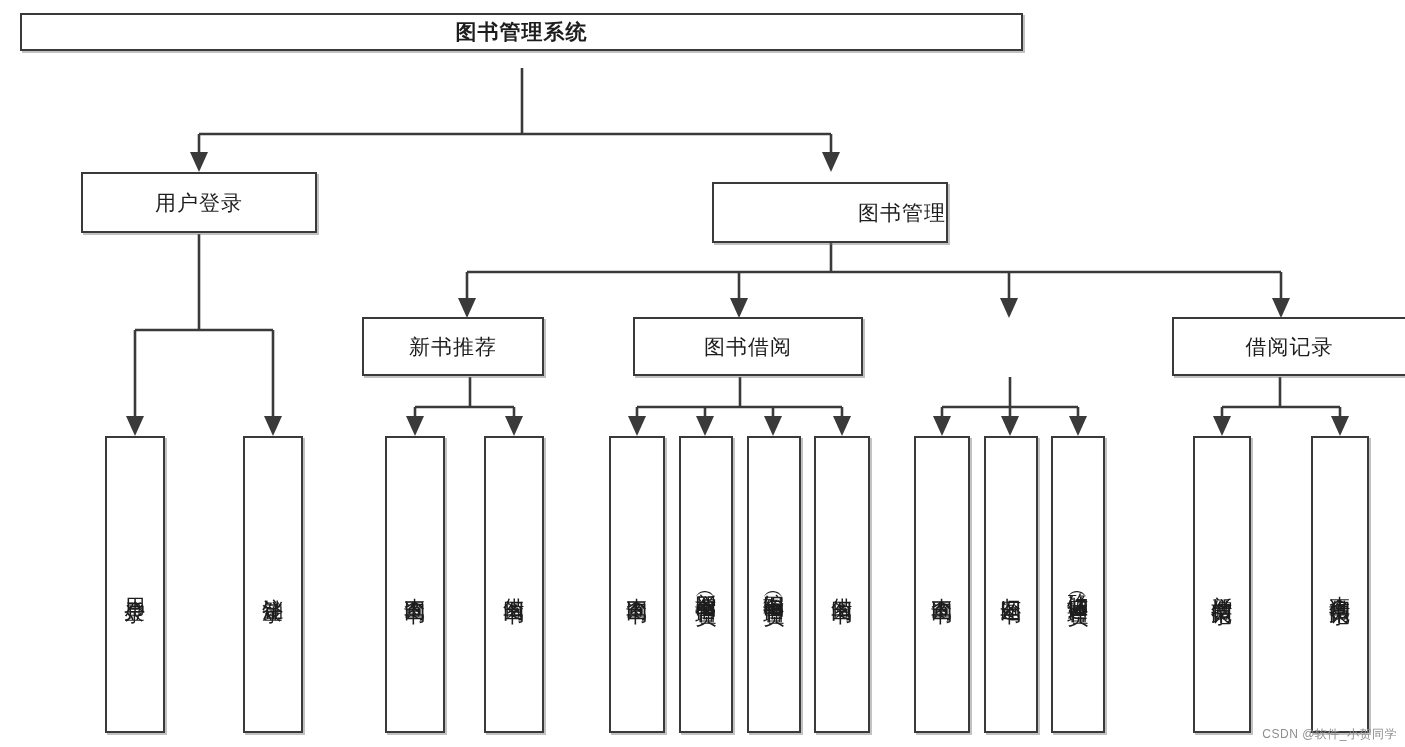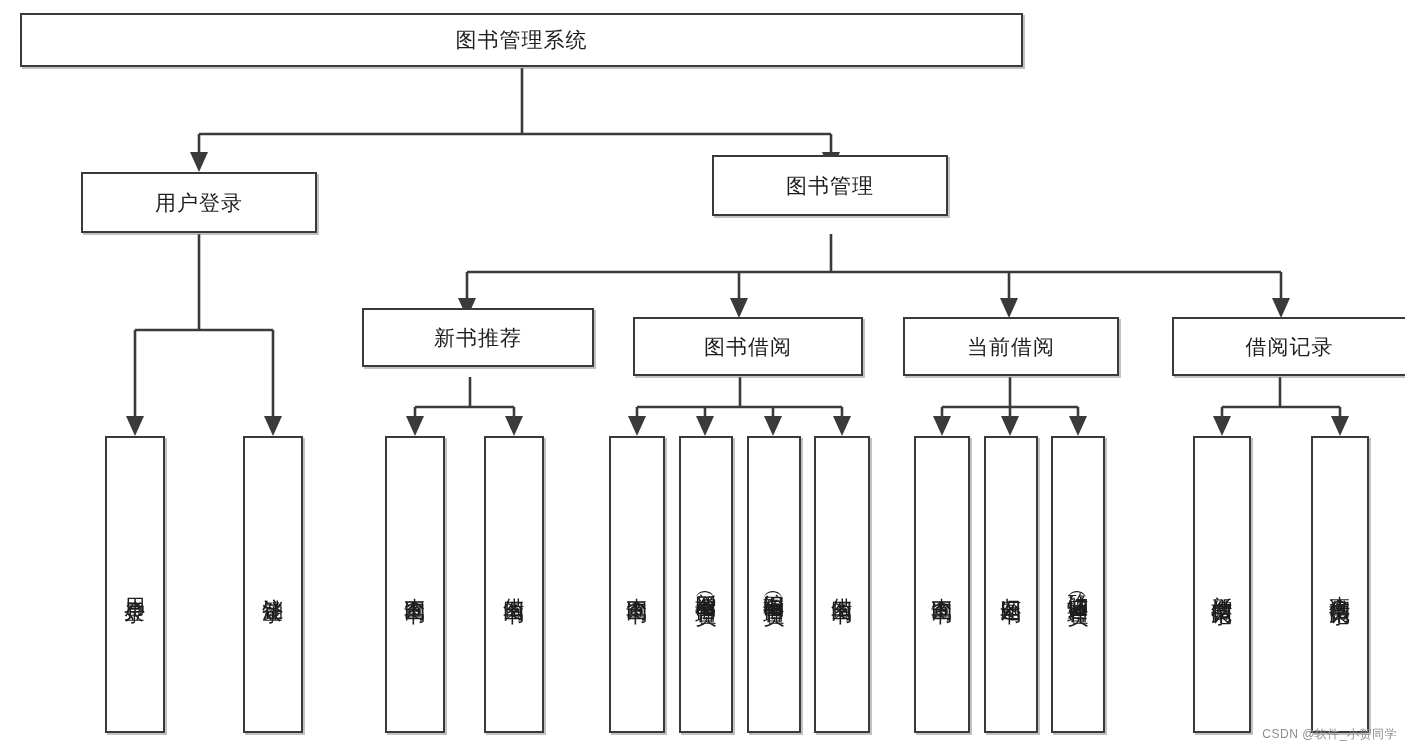--- a/index.html
+++ b/index.html
@@ -137,40 +137,37 @@
       <path d="M 764 416 L 782 416 L 773 436 z"></path>
       <path d="M 833 416 L 851 416 L 842 436 z"></path>
       <path d="M 933 416 L 951 416 L 942 436 z"></path>
       <path d="M 1001 416 L 1019 416 L 1010 436 z"></path>
       <path d="M 1069 416 L 1087 416 L 1078 436 z"></path>
       <path d="M 1213 416 L 1231 416 L 1222 436 z"></path>
       <path d="M 1331 416 L 1349 416 L 1340 436 z"></path>
     </g>
   </svg>
 
-  <div class="node horiz" style="left:20px; top:13px; width:1003px; height:54px;">
+  <div class="node horiz" style="left:20px; top:13px; width:1003px; height:38px;font-weight:bold;">
     <span>图书管理系统</span>
   </div>
 
   <div class="node horiz" style="left:81px; top:172px; width:236px; height:61px;">
     <span>用户登录</span>
   </div>
-  <div class="node horiz" style="left:712px; top:155px; width:236px; height:61px;">
+  <div class="node horiz" style="left:712px; top:182px; width:236px; height:61px;justify-content:flex-end;">
     <span>图书管理</span>
   </div>
 
-  <div class="node horiz" style="left:362px; top:308px; width:232px; height:59px;">
+  <div class="node horiz" style="left:362px; top:317px; width:182px; height:59px;">
     <span>新书推荐</span>
   </div>
   <div class="node horiz" style="left:633px; top:317px; width:230px; height:59px;">
     <span>图书借阅</span>
   </div>
-  <div class="node horiz" style="left:903px; top:317px; width:216px; height:59px;">
-    <span>当前借阅</span>
-  </div>
   <div class="node horiz" style="left:1172px; top:317px; width:235px; height:59px;">
     <span>借阅记录</span>
   </div>
 
   <div class="node vert" style="left:105px; top:436px; width:60px; height:297px;">
     <span>用户登录</span>
   </div>
   <div class="node vert" style="left:243px; top:436px; width:60px; height:297px;">
     <span>注销登录</span>
   </div>

